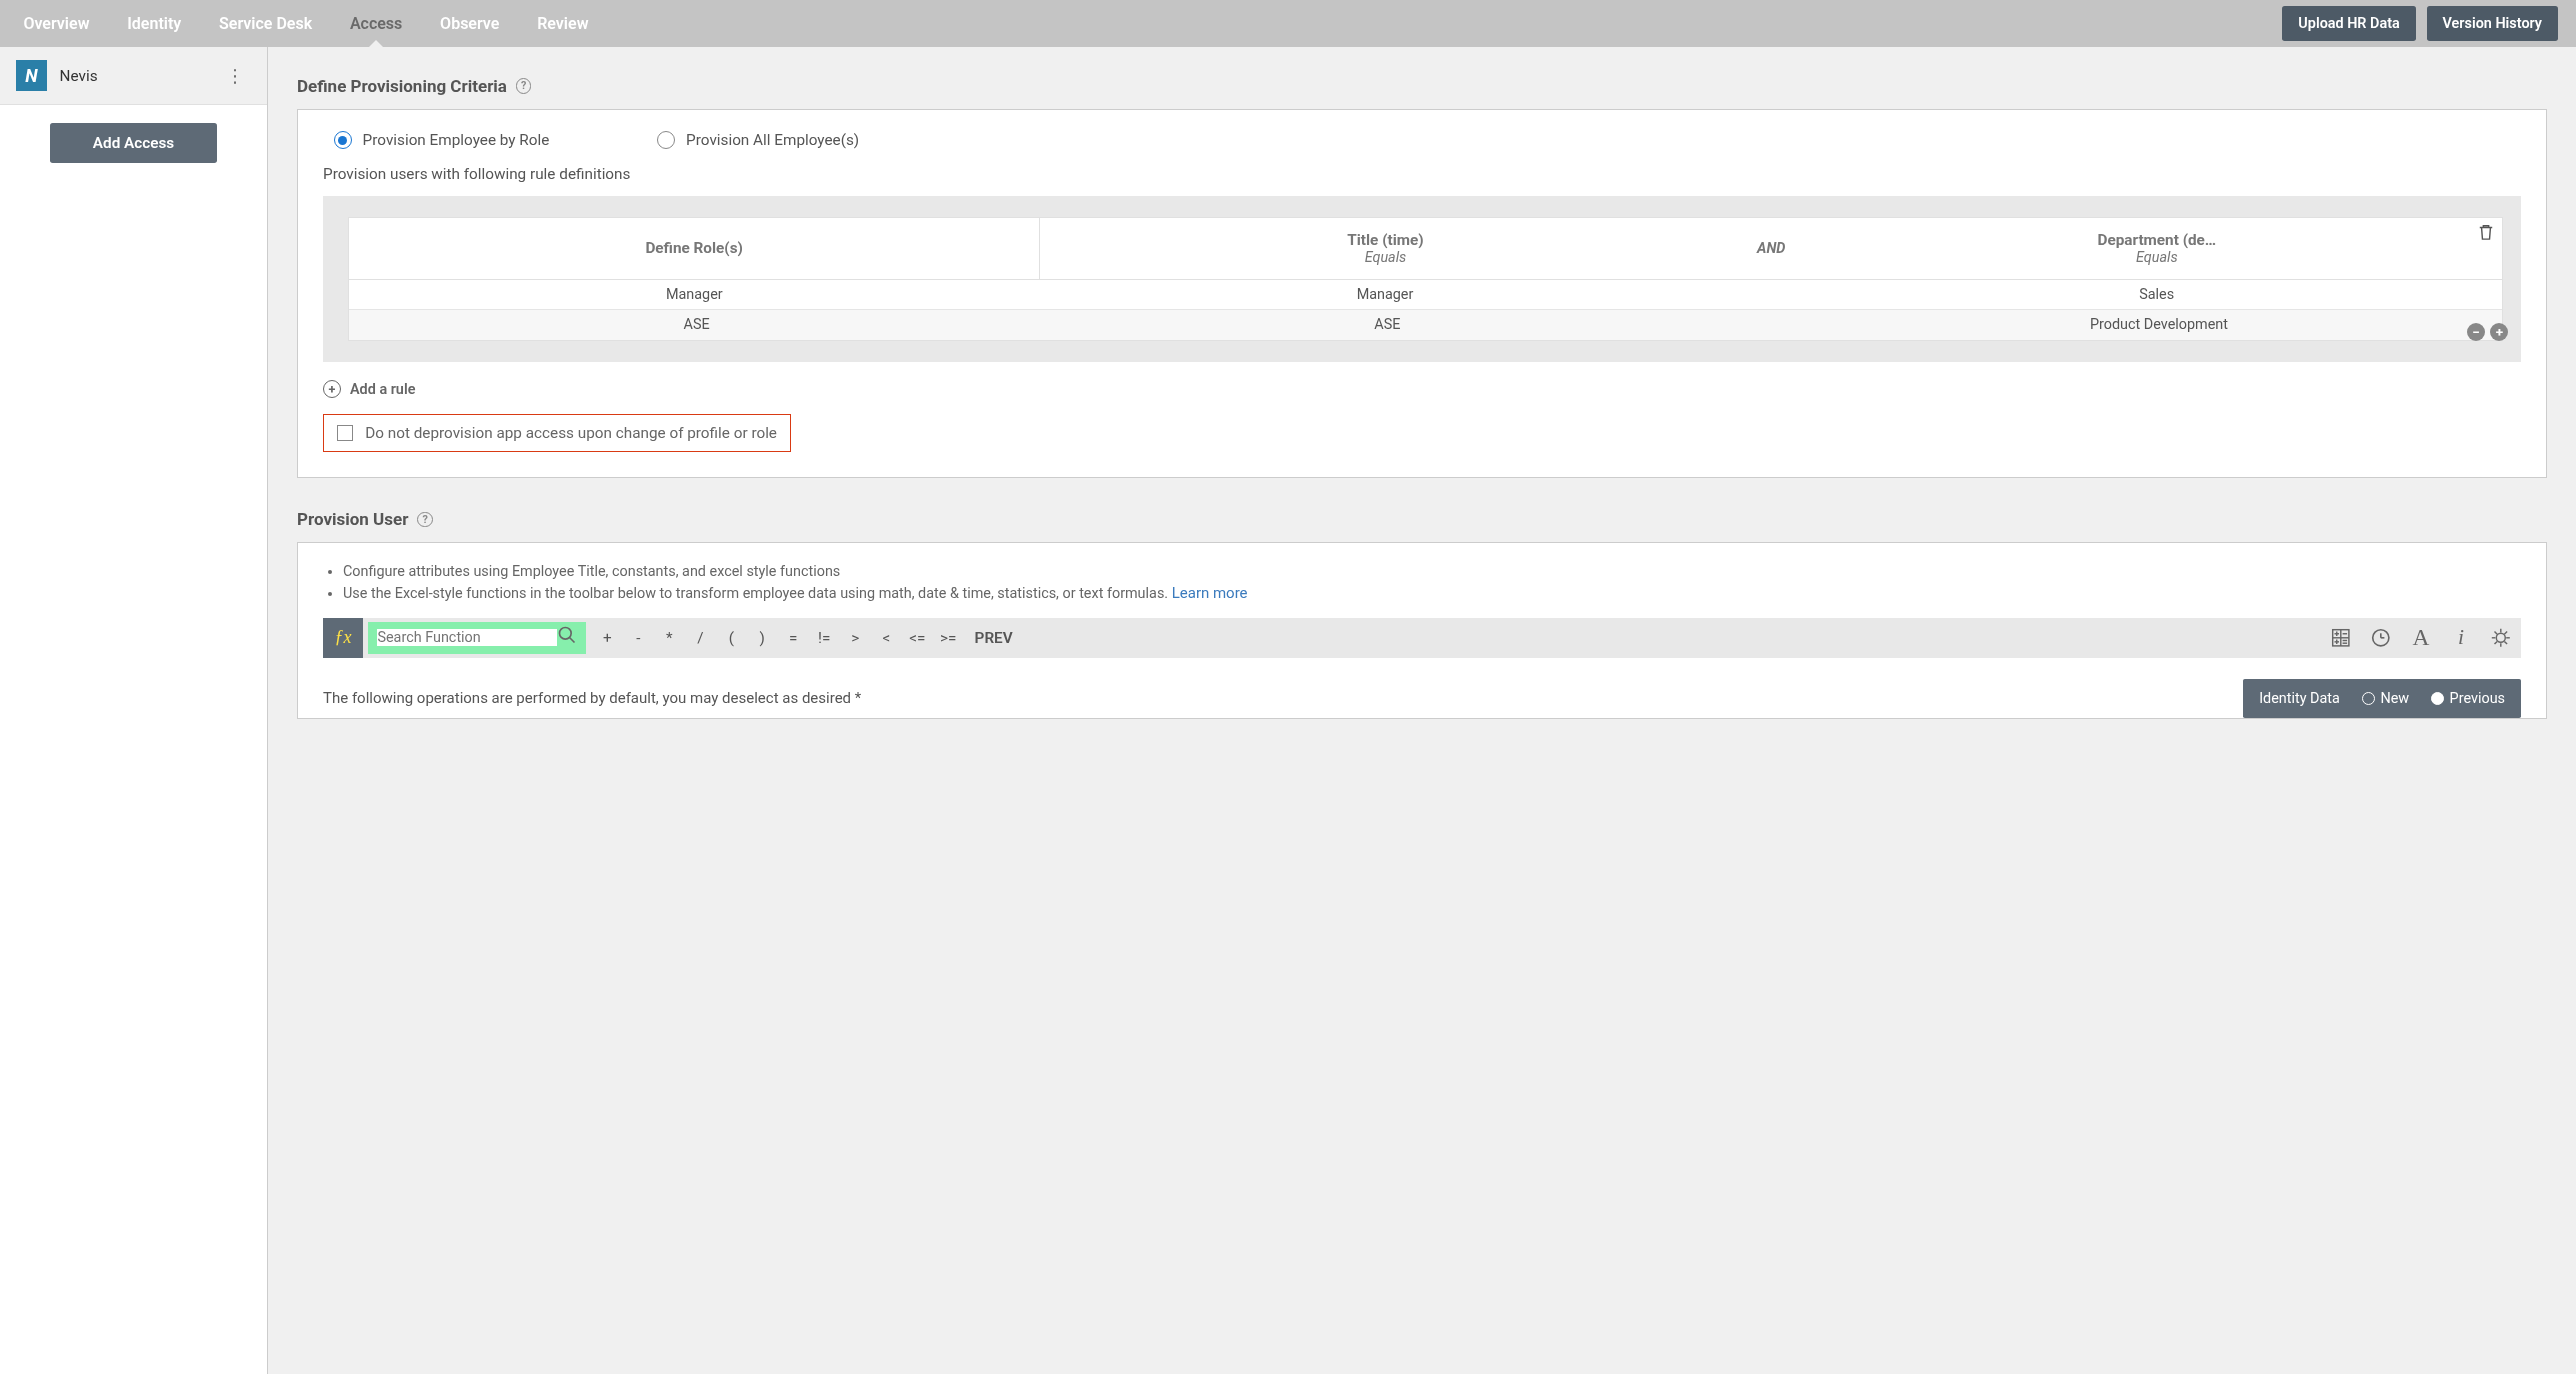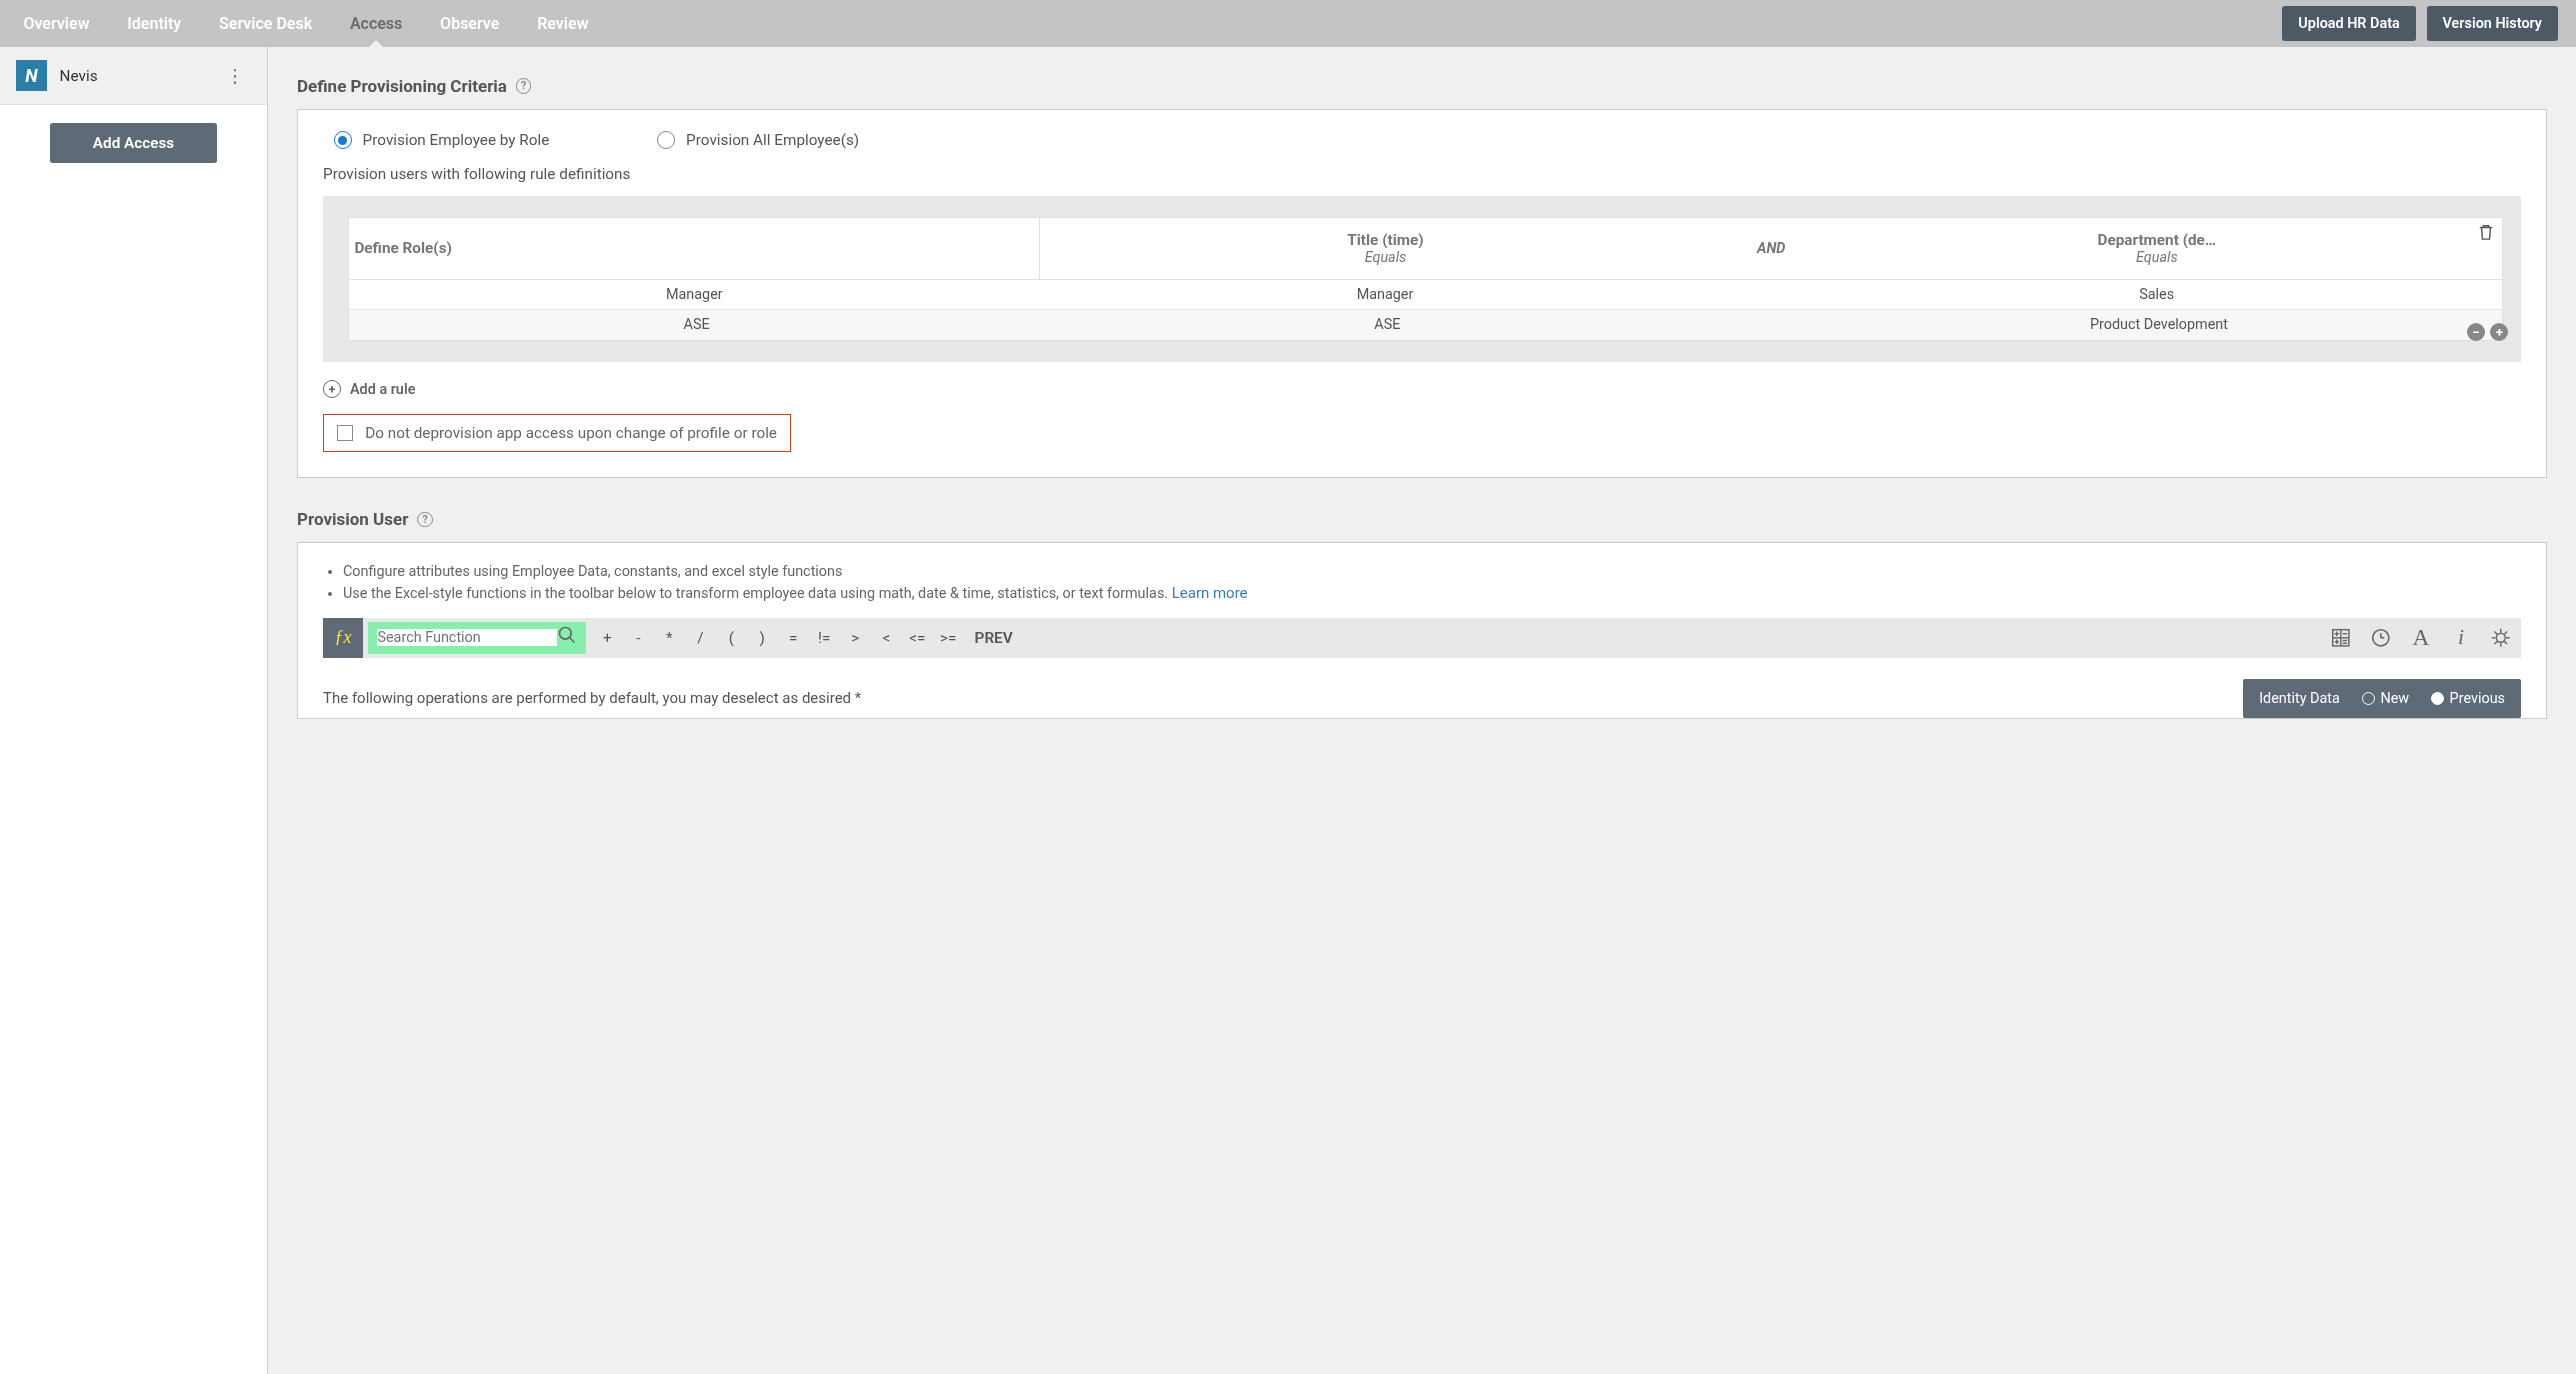--- a/index.html
+++ b/index.html
@@ -140,21 +140,21 @@
           <svg width="16" height="18" viewBox="0 0 18 20">
               <path fill="none" stroke="#555" stroke-width="1.6" d="M2 5h14M6 5V3h6v2M4 5l1 13h8l1-13"></path>
             </svg>
         </button>
         <div class="row-actions">
           <button class="circle-btn">−</button>
           <button class="circle-btn">+</button>
         </div>
 
         <div class="rule-header-top">
-          <div class="rule-header-cell" style="display:flex;align-items:center;border-right:0.9px solid #e0e0e0;">
+          <div class="rule-header-cell" style="display:flex;align-items:center;justify-content:center;border-right:0.9px solid #e0e0e0;">
             <div class="rule-h1">Define Role(s)</div>
           </div>
           <div class="rule-header-cell">
             <div class="rule-h1">Title (time)</div>
             <div class="rule-h2">Equals</div>
           </div>
           <div class="rule-header-cell andcell">AND</div>
           <div class="rule-header-cell">
             <div class="rule-h1">Department (de…</div>
             <div class="rule-h2">Equals</div>
@@ -187,21 +187,21 @@
       </div>
     </div>
 
     <div class="section-title">
       <span>Provision User</span>
       <span class="help-icon">?</span>
     </div>
 
     <div class="provision-box">
       <ul class="provision-bullets">
-        <li>Configure attributes using Employee Data, constants, and excel style functions</li>
+        <li>Configure attributes using Employee Title, constants, and excel style functions</li>
         <li><span>Use the Excel-style functions in the toolbar below to transform employee data using math, date &amp; time, statistics, or text formulas.</span> <span class="learn-link">Learn more</span></li>
       </ul>
 
       <div class="toolbar">
         <div class="fx-box">ƒx</div>
         <div class="search-wrap">
           <input class="search-input" placeholder="Search Function" style="">
           <span class="search-icon">
             <svg width="20" height="20" viewBox="0 0 24 24">
                 <circle cx="10" cy="10" r="7" fill="none" stroke="#666" stroke-width="2"></circle>

